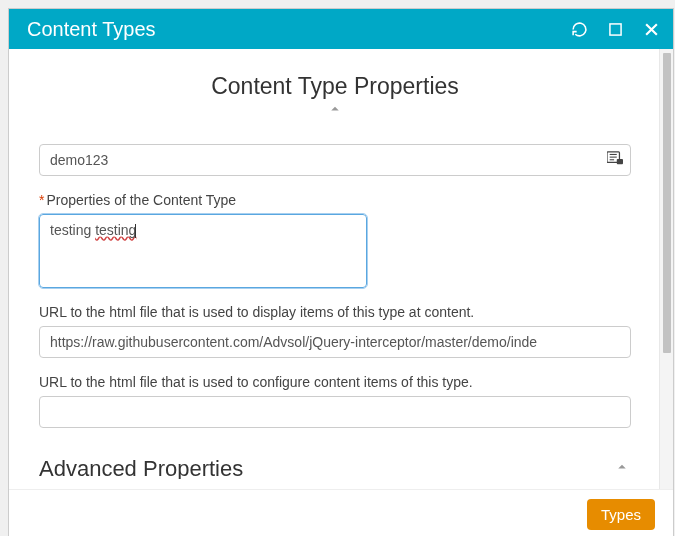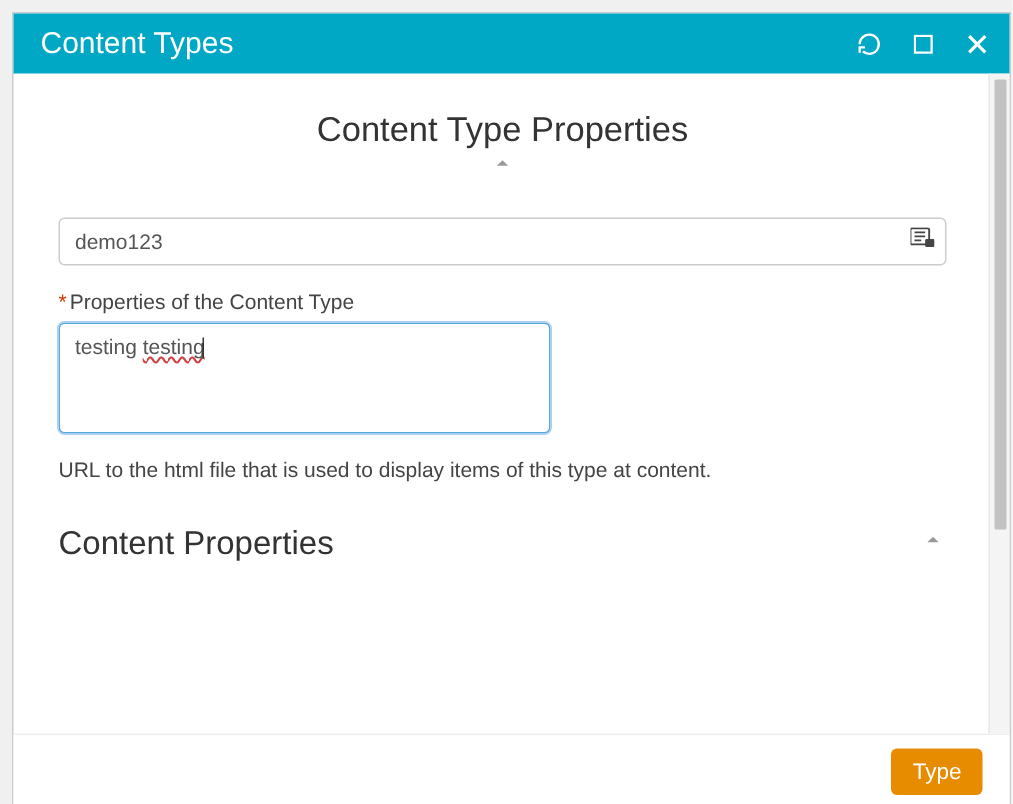--- a/index.html
+++ b/index.html
@@ -224,34 +224,39 @@
         </div>
       </div>
 
       <div class="field">
         <label class="field-label"><span class="required">*</span><span>Properties of the Content Type</span></label>
         <div class="textarea-input" contenteditable="false" style=""><span>testing </span><span class="spellerr">testing</span><span class="cursor"></span></div>
       </div>
 
       <div class="field">
         <label class="field-label">URL to the html file that is used to display items of this type at content.</label>
-      </div>
-
+        <input type="text" class="text-input" value="https://raw.githubusercontent.com/Advsol/jQuery-interceptor/master/demo/inde" style="">
+      </div>
+
+      <div class="field">
+        <label class="field-label">URL to the html file that is used to configure content items of this type.</label>
+        <input type="text" class="text-input" value="" style="">
+      </div>
 
       <div class="advanced-title">
-        <span>Content Properties</span>
+        <span>Advanced Properties</span>
         <span class="collapse-caret">
           <svg width="18" height="18" viewBox="0 0 24 24" fill="#999">
               <path d="M7 14l5-5 5 5z"></path>
             </svg>
         </span>
       </div>
 
     </div>
     <div class="scrollbar-track">
       <div class="scrollbar-thumb"></div>
     </div>
   </div>
 
   <div class="footer">
-    <button class="save-btn">Type</button>
+    <button class="save-btn">Types</button>
   </div>
 </div>
 
 </body></html>

